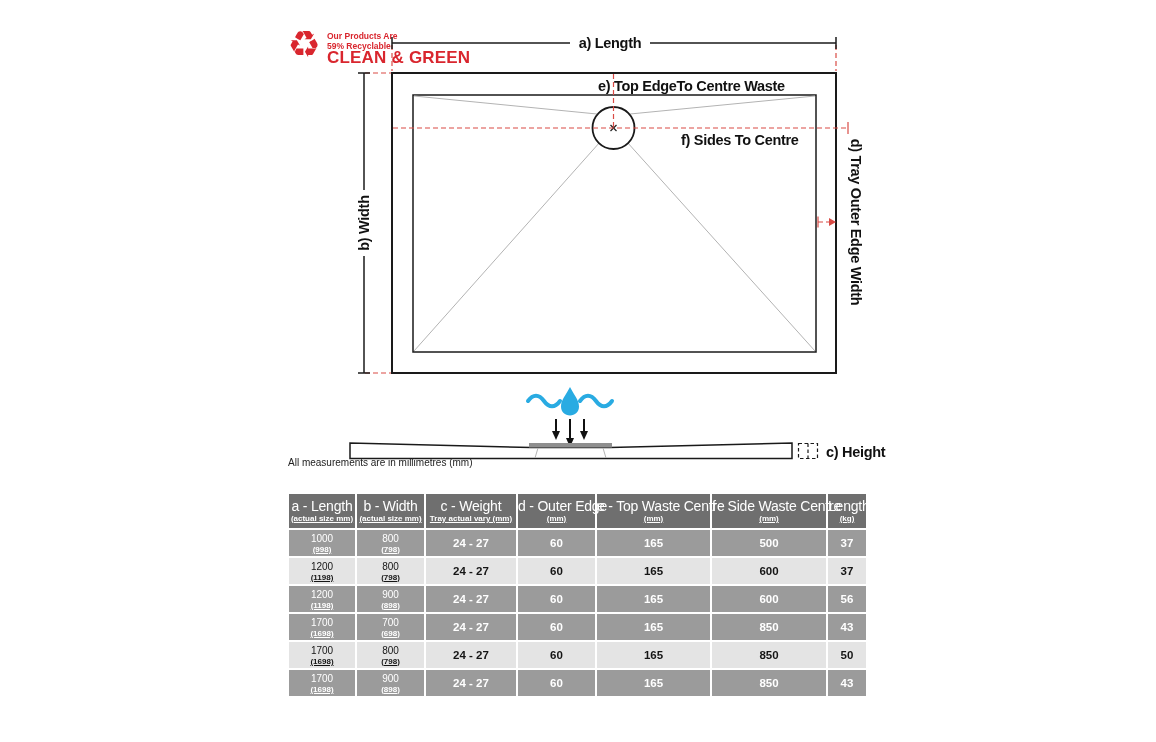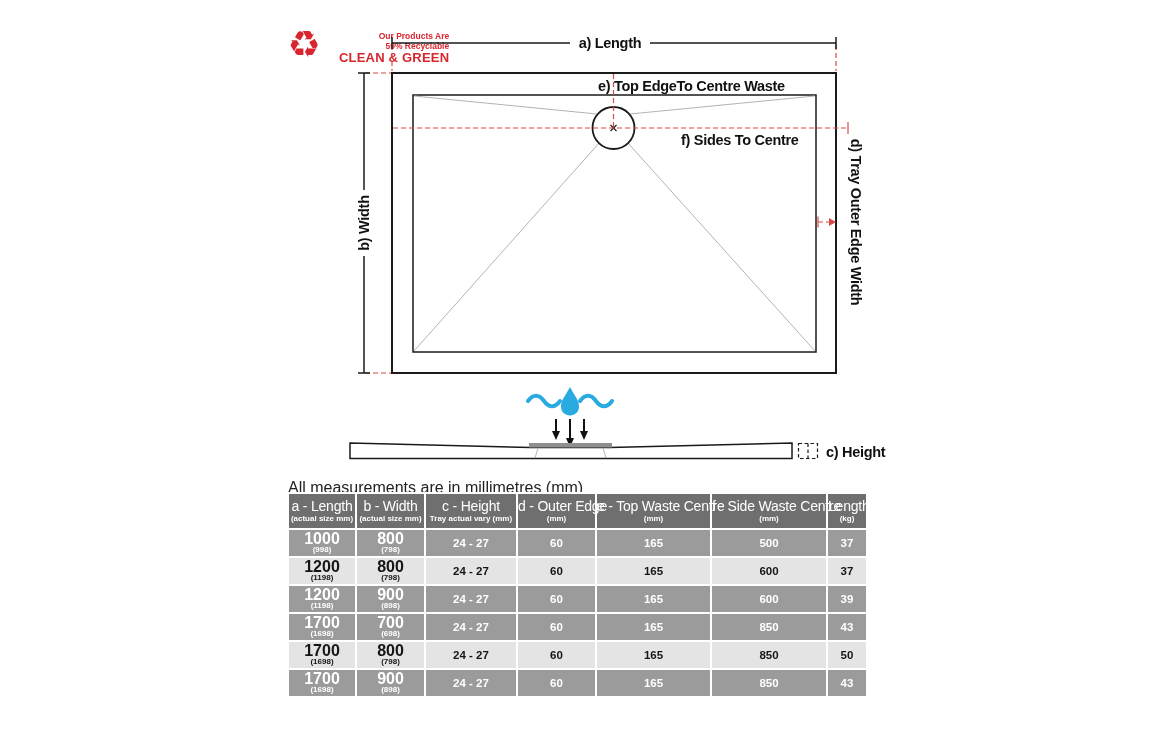--- a/index.html
+++ b/index.html
@@ -3,43 +3,43 @@
 <meta charset="utf-8">
 <style>
   html,body{margin:0;padding:0;background:#fff;}
   .canvas{
     position:relative;width:1156px;height:742px;background:#fff;overflow:hidden;
     font-family:"Liberation Sans",sans-serif;
   }
   
   .logo{position:absolute;left:284px;top:26px;display:flex;color:#d9262e;}
   .logo .recycle{font-size:37px;line-height:38px;width:40px;text-align:center;}
-  .logo .ltext{margin-left:15px;padding-top:5px;text-align:right;}
+  .logo .ltext{margin-left:3px;padding-top:5px;}
   .logo .l1,.logo .l2{font-size:8.5px;font-weight:bold;line-height:10px;white-space:nowrap;}
-  .logo .l3{font-size:13px;font-weight:bold;line-height:13px;letter-spacing:.2px;white-space:nowrap;}
+  .logo .l3{font-size:17px;font-weight:bold;line-height:13px;letter-spacing:.2px;white-space:nowrap;}
   
   svg.diagram{position:absolute;left:0;top:0;}
   .dlabel{font-family:"Liberation Sans",sans-serif;font-weight:bold;font-size:14.5px;
           letter-spacing:-.3px;fill:#111;}
   
-  .note{position:absolute;left:288px;top:479px;font-size:16px;color:#222;text-align:right;}
+  .note{position:absolute;left:288px;top:457px;font-size:10px;color:#222;text-align:right;}
   .spec-wrap{position:absolute;left:287px;top:492px;}
   table.spec{border-collapse:collapse;table-layout:fixed;width:579px;}
   table.spec th,table.spec td{
     border:2px solid #fff;padding:0;text-align:center;vertical-align:middle;
     white-space:nowrap;overflow:visible;
   }
   table.spec th{background:#6f6f6f;color:#fff;height:34px;}
   .hl{font-size:14px;font-weight:normal;line-height:14px;letter-spacing:-.2px;}
-  .hs{font-size:8px;font-weight:bold;line-height:9px;margin-top:1px;}
+  .hs{font-size:8px;font-weight:bold;line-height:9px;margin-top:1px;text-decoration:underline;}
   table.spec tr.dark td{background:#9b9b9b;color:#fff;}
   table.spec tr.light td{background:#e4e4e4;color:#151515;}
   table.spec td{height:26px;font-size:11.5px;font-weight:bold;}
-  .v{font-size:16px;font-weight:bold;line-height:12px;}
-  .s{font-size:8px;font-weight:bold;line-height:9px;}
+  .v{font-size:10px;font-weight:normal;line-height:12px;}
+  .s{font-size:8px;font-weight:bold;line-height:9px;text-decoration:underline;}
 </style>
 </head>
 <body>
 
 <div class="canvas">
 
   <div class="logo">
     <div class="recycle">♻</div>
     <div class="ltext">
       <div class="l1">Our Products Are</div>
@@ -157,21 +157,21 @@
         <tr>
           <th>
             <div class="hl">a - Length</div>
             <div class="hs">(actual size mm)</div>
           </th>
           <th>
             <div class="hl">b - Width</div>
             <div class="hs">(actual size mm)</div>
           </th>
           <th>
-            <div class="hl">c - Height</div>
+            <div class="hl">c - Weight</div>
             <div class="hs">Tray actual vary (mm)</div>
           </th>
           <th>
             <div class="hl">d - Outer Edge</div>
             <div class="hs">(mm)</div>
           </th>
           <th>
             <div class="hl">e - Top Waste Centre</div>
             <div class="hs">(mm)</div>
           </th>
@@ -222,21 +222,21 @@
               <div class="s">(1198)</div>
       </td>
       <td>
         <div class="v">900</div>
               <div class="s">(898)</div>
       </td>
       <td>24 - 27</td>
       <td>60</td>
       <td>165</td>
       <td>600</td>
-      <td>39</td>
+      <td>56</td>
     </tr>
           <tr class="dark">
       <td>
         <div class="v">1700</div>
               <div class="s">(1698)</div>
       </td>
       <td>
         <div class="v">700</div>
               <div class="s">(698)</div>
       </td>

